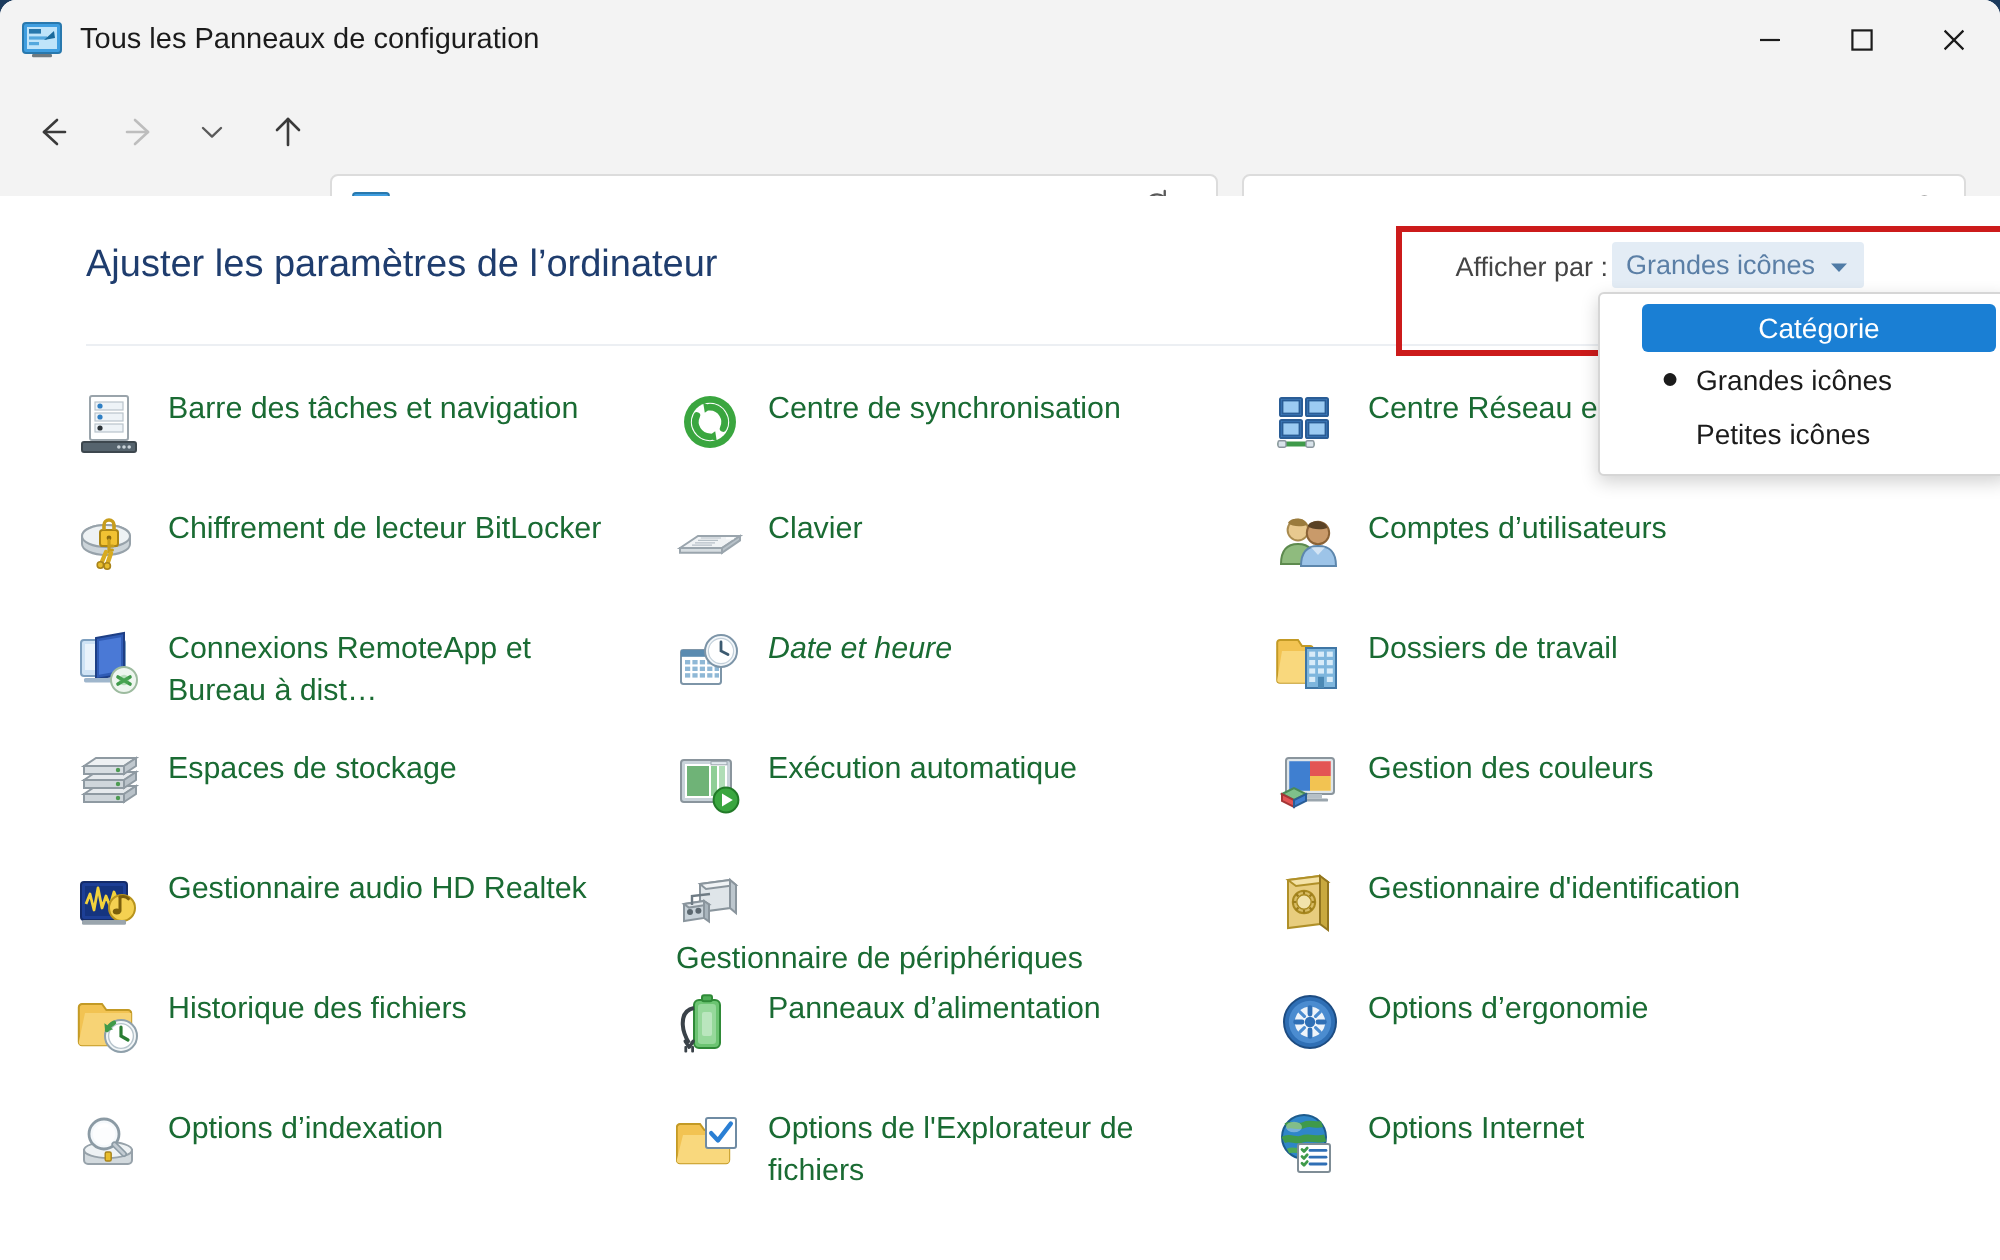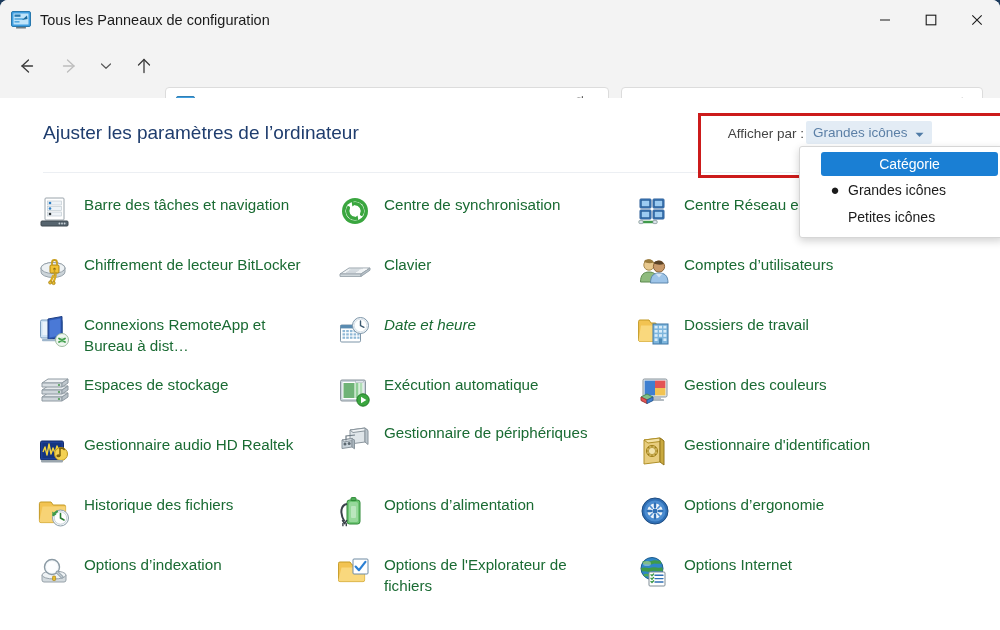--- a/index.html
+++ b/index.html
@@ -507,21 +507,21 @@
               <rect x="17.5" y="8" width="3" height="15" fill="#5fb96a" opacity="0.7"></rect>
               <rect x="21.5" y="8" width="3" height="15" fill="#8fcf97" opacity="0.7"></rect>
               <rect x="17.5" y="5.8" width="8" height="1.6" fill="#e3eaef" stroke="#9aa5ad" stroke-width="0.5"></rect>
               <circle cx="25" cy="25" r="6.2" fill="#3aa63f" stroke="#227a28"></circle>
               <path d="M23 21.8 L28.4 25 L23 28.2 Z" fill="#ffffff"></path>
             </svg>
           </span>
           <span class="cp-label">Exécution automatique</span>
         </div>
 
-        <div class="cp-item" style="top:228px;">
+        <div class="cp-item" style="top:240px;flex-direction:column;">
           <span class="cp-ico">
             <svg viewBox="0 0 34 34">
               <path d="M12 7 L27 5 V19 L12 21 Z" fill="#dfe5e9" stroke="#8a959d"></path>
               <path d="M12 7 L27 5 L30 7.5 L15 9.5 Z" fill="#f0f3f5" stroke="#8a959d"></path>
               <path d="M27 5 L30 7.5 V21.5 L27 19 Z" fill="#bcc6cd" stroke="#8a959d"></path>
               <path d="M4 17 L14 15.5 V24 L4 25.5 Z" fill="#c9d3da" stroke="#8a959d"></path>
               <path d="M4 17 L14 15.5 L16.5 17.2 L6.5 18.8 Z" fill="#e3e9ed" stroke="#8a959d"></path>
               <path d="M14 15.5 L16.5 17.2 V25.8 L14 24 Z" fill="#a9b5bd" stroke="#8a959d"></path>
               <circle cx="7" cy="21" r="1.5" fill="#5c6870"></circle>
               <circle cx="11.2" cy="20.4" r="1.5" fill="#5c6870"></circle>
@@ -537,21 +537,21 @@
               <rect x="9" y="5" width="13" height="24" rx="2.5" fill="#6cc472" stroke="#2f8a38"></rect>
               <rect x="11" y="7" width="9" height="20" rx="1.6" fill="#96d89b"></rect>
               <rect x="13" y="2.6" width="5" height="3" rx="1" fill="#4fae57" stroke="#2f8a38"></rect>
               <path d="M9 9 C4 10 3.2 14 3.4 17.5 C3.6 21.5 5 24 6.5 26.5" fill="none" stroke="#3a4249" stroke-width="2"></path>
               <path d="M4.6 25.6 L6.6 28.6 L8.6 25.6" fill="none" stroke="#3a4249" stroke-width="1.7" stroke-linecap="round" stroke-linejoin="round"></path>
               <rect x="4.2" y="28" width="1.4" height="3.2" rx="0.5" fill="#3a4249"></rect>
               <rect x="7.6" y="28" width="1.4" height="3.2" rx="0.5" fill="#3a4249"></rect>
               <rect x="13" y="11" width="5" height="12" rx="1" fill="#d9f2db" opacity="0.55"></rect>
             </svg>
           </span>
-          <span class="cp-label">Options d’alimentation</span>
+          <span class="cp-label">Panneaux d’alimentation</span>
         </div>
 
         <div class="cp-item" style="top:360px;">
           <span class="cp-ico">
             <svg viewBox="0 0 34 34">
               <path d="M2 7 H12 L14.2 10 H25 A1.6 1.6 0 0 1 26.6 11.6 V25 A1.6 1.6 0 0 1 25 26.6 H2 A1.6 1.6 0 0 1 0.4 25 V8.6 A1.6 1.6 0 0 1 2 7 Z" fill="#f2c352" stroke="#c39a25"></path>
               <path d="M3.5 12.5 H26.6 V25 A1.6 1.6 0 0 1 25 26.6 H2 A1.6 1.6 0 0 1 0.4 25 Z" fill="#f9d87d"></path>
               <rect x="15" y="4" width="15" height="15" rx="1" fill="#ffffff" stroke="#6f8ba3"></rect>
               <path d="M17.6 11.6 L21 15.2 L27.4 6.8" fill="none" stroke="#2a7fd4" stroke-width="2.2" stroke-linecap="round" stroke-linejoin="round"></path>
             </svg>

